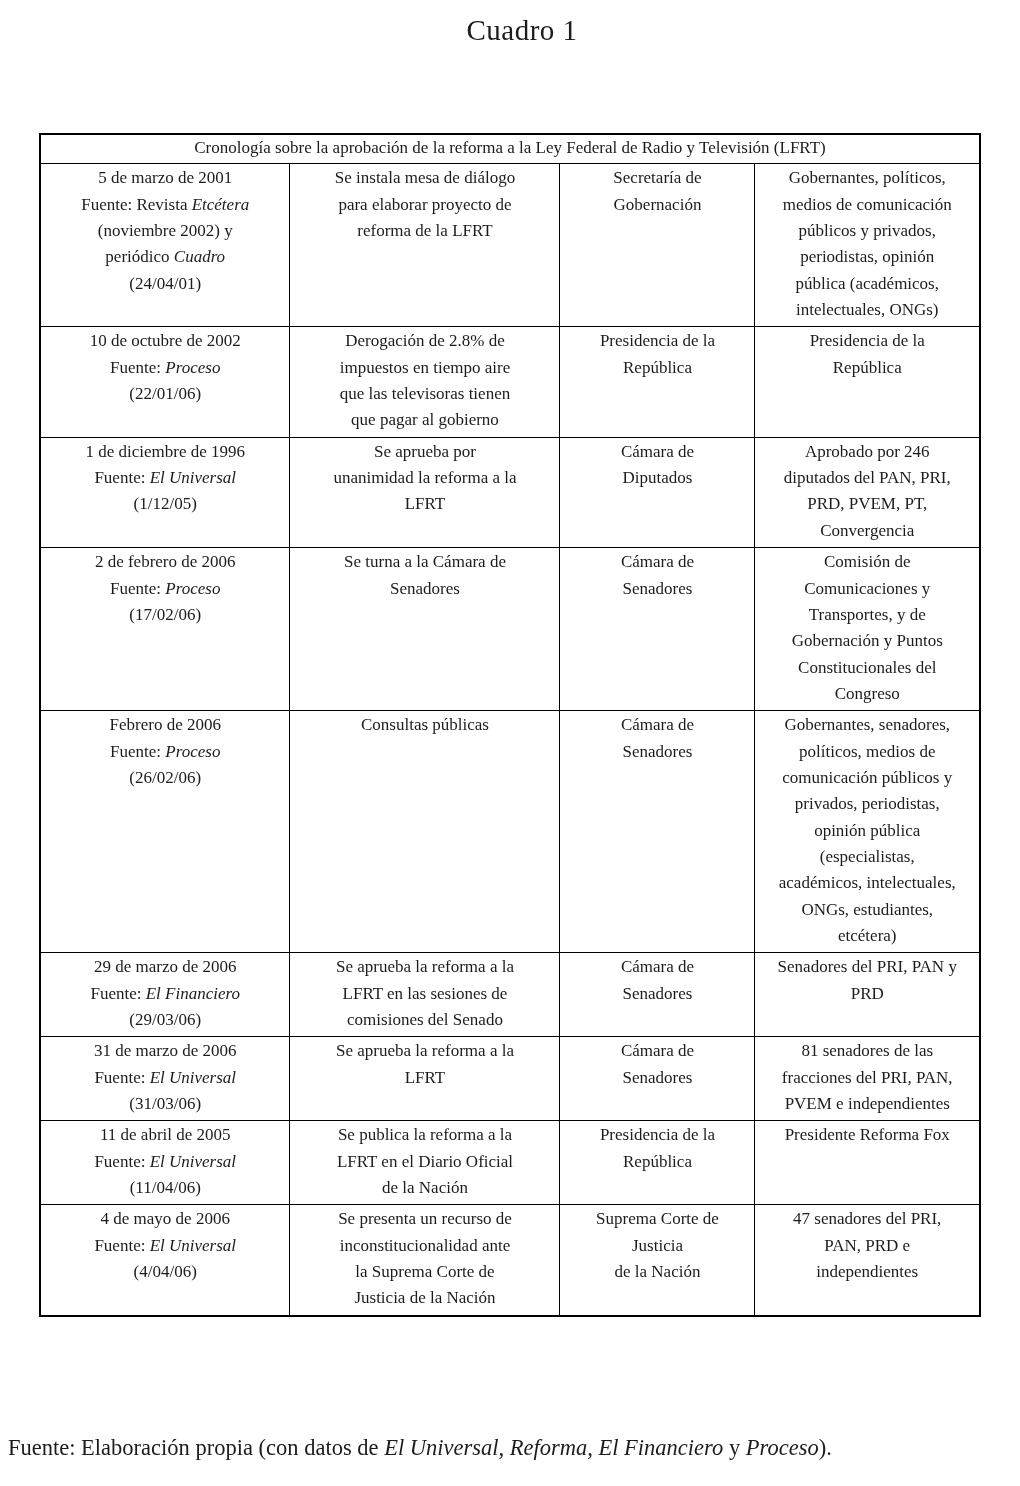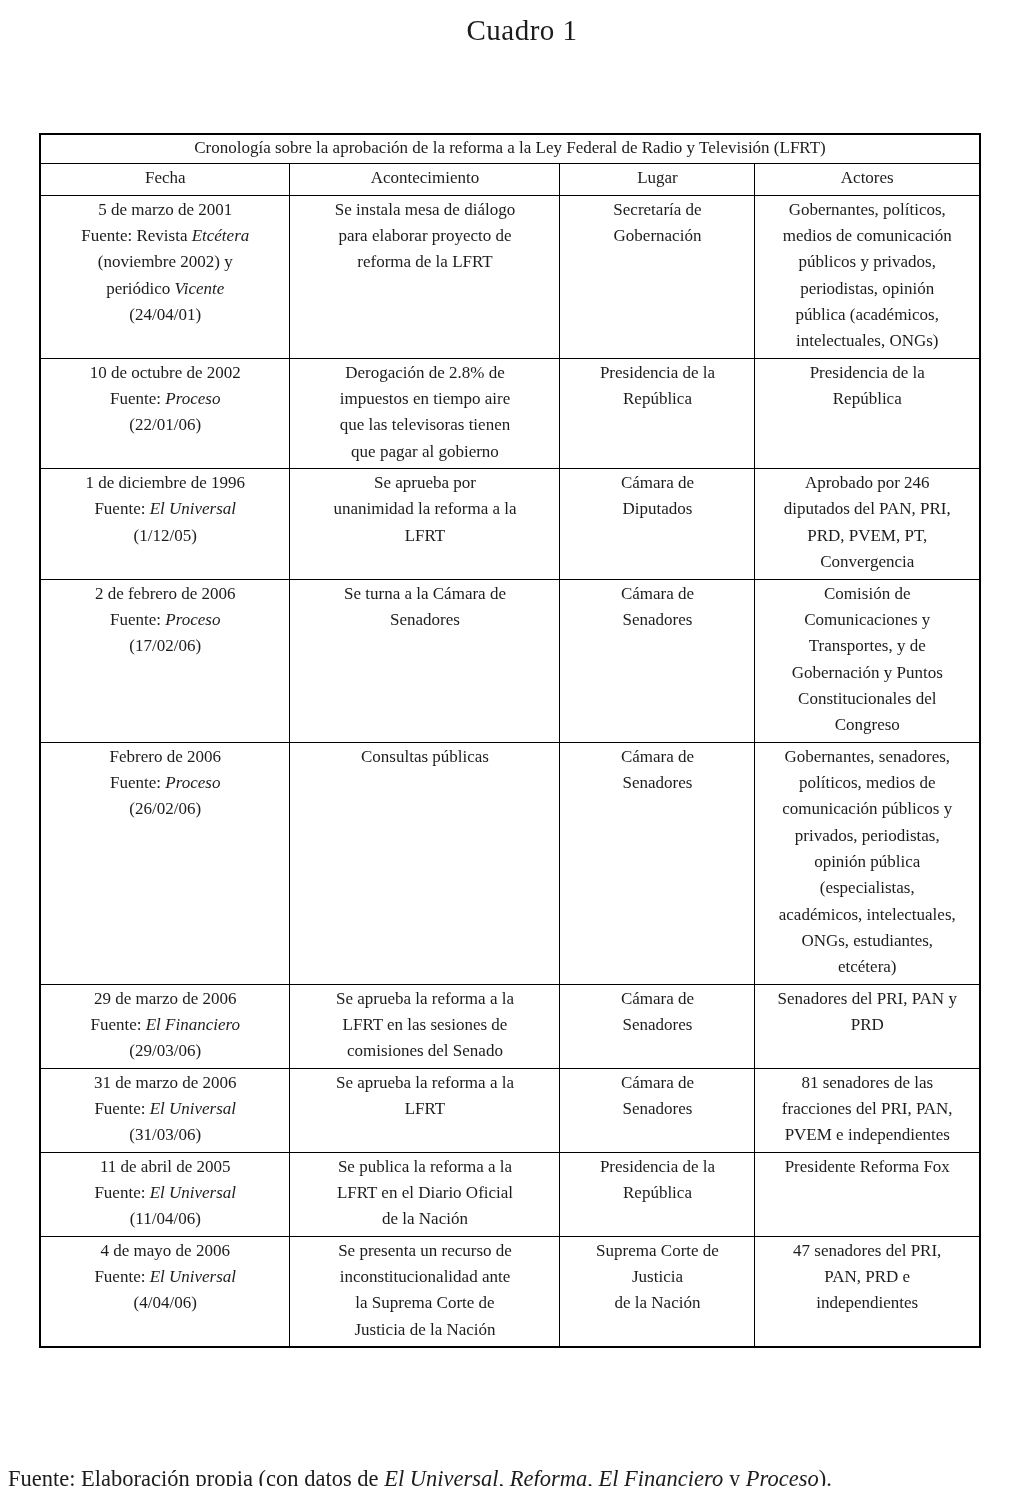--- a/index.html
+++ b/index.html
@@ -59,33 +59,27 @@
     <colgroup>
       <col style="width:250px">
       <col style="width:270px">
       <col style="width:195px">
       <col style="width:225px">
     </colgroup>
     <thead>
       <tr class="caption-row">
         <td colspan="4">Cronología sobre la aprobación de la reforma a la Ley Federal de Radio y Televisión (LFRT)</td>
       </tr>
-      <tr class="head-row">
-        <td>Fecha</td>
-        <td>Acontecimiento</td>
-        <td>Lugar</td>
-        <td>Actores</td>
-      </tr>
     </thead>
     <tbody>
         <tr>
           <td><span>5 de marzo de 2001
 Fuente: Revista </span><em>Etcétera</em><span>
 (noviembre 2002) y
-periódico </span><em>Vicente</em><span>
+periódico </span><em>Cuadro</em><span>
 (24/04/01)</span></td>
           <td><span>Se instala mesa de diálogo
 para elaborar proyecto de
 reforma de la LFRT</span></td>
           <td><span>Secretaría de
 Gobernación</span></td>
           <td><span>Gobernantes, políticos,
 medios de comunicación
 públicos y privados,
 periodistas, opinión

